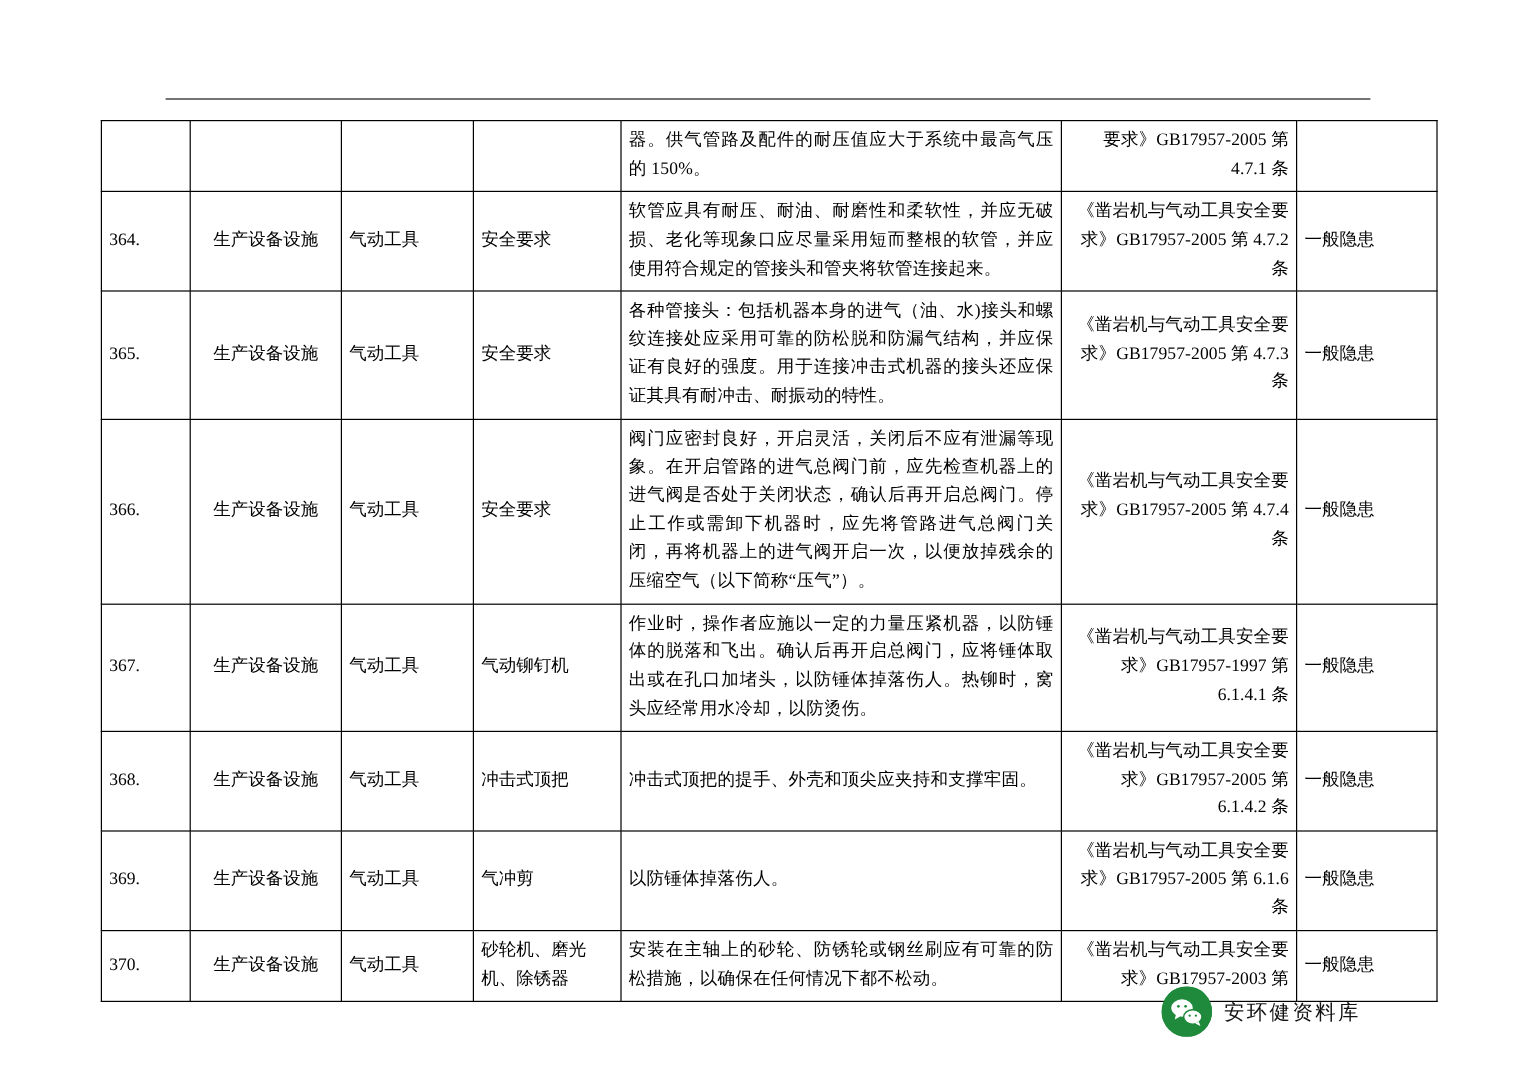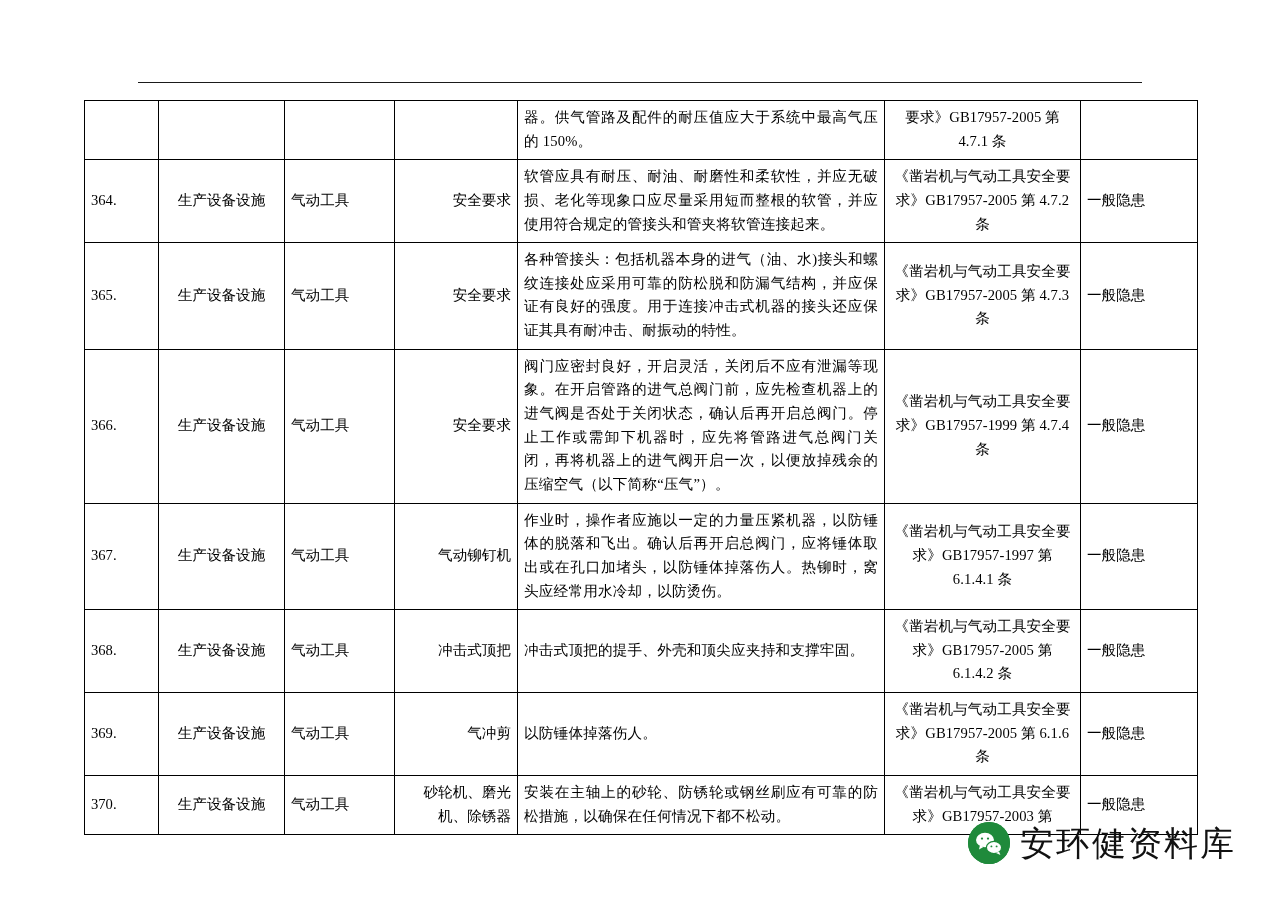--- a/index.html
+++ b/index.html
@@ -62,29 +62,29 @@
     padding-right: 14px;
     vertical-align: middle;
     white-space: nowrap;
   }
   td.cat, td.tool, td.item {
     text-align: left;
     vertical-align: middle;
   }
   td.cat { padding-left: 10px; text-align: center; }
   td.tool { padding-left: 8px; }
-  td.item { padding-left: 8px; text-align: right; }
+  td.item { padding-left: 8px; }
   td.desc {
     text-align: justify;
     text-justify: inter-ideograph;
     vertical-align: middle;
     letter-spacing: 0.2px;
   }
   td.ref {
-    text-align: center;
+    text-align: right;
     vertical-align: middle;
     padding-left: 7px;
     letter-spacing: 0.1px;
     margin-top: 32px;
   }
   td.level {
     text-align: left;
     vertical-align: middle;
     white-space: nowrap;
   }
@@ -102,21 +102,21 @@
     width: 42px;
     height: 42px;
     border-radius: 50%;
     background: #1f8a3b;
     position: relative;
     flex: none;
   }
   .logo-badge svg { display: block; }
   .footer-text {
     font-family: "Liberation Sans", "DejaVu Sans", sans-serif;
-    font-size: 34px;
+    font-size: 17px;
     letter-spacing: 2px;
     color: #111111;
     line-height: 1;
     font-weight: 500;
   }
 </style>
 </head>
 <body>
 
 <div class="page">
@@ -161,21 +161,21 @@
           <td class="desc">各种管接头：包括机器本身的进气（油、水)接头和螺纹连接处应采用可靠的防松脱和防漏气结构，并应保证有良好的强度。用于连接冲击式机器的接头还应保证其具有耐冲击、耐振动的特性。</td>
           <td class="ref">《凿岩机与气动工具安全要求》GB17957-2005 第 4.7.3 条</td>
           <td class="level">一般隐患</td>
         </tr>
         <tr>
           <td class="num">366.</td>
           <td class="cat">生产设备设施</td>
           <td class="tool">气动工具</td>
           <td class="item">安全要求</td>
           <td class="desc">阀门应密封良好，开启灵活，关闭后不应有泄漏等现象。在开启管路的进气总阀门前，应先检查机器上的进气阀是否处于关闭状态，确认后再开启总阀门。停止工作或需卸下机器时，应先将管路进气总阀门关闭，再将机器上的进气阀开启一次，以便放掉残余的压缩空气（以下简称“压气”）。</td>
-          <td class="ref">《凿岩机与气动工具安全要求》GB17957-1999 第 4.7.4 条</td>
+          <td class="ref">《凿岩机与气动工具安全要求》GB17957-2005 第 4.7.4 条</td>
           <td class="level">一般隐患</td>
         </tr>
         <tr>
           <td class="num">367.</td>
           <td class="cat">生产设备设施</td>
           <td class="tool">气动工具</td>
           <td class="item">气动铆钉机</td>
           <td class="desc">作业时，操作者应施以一定的力量压紧机器，以防锤体的脱落和飞出。确认后再开启总阀门，应将锤体取出或在孔口加堵头，以防锤体掉落伤人。热铆时，窝头应经常用水冷却，以防烫伤。</td>
           <td class="ref">《凿岩机与气动工具安全要求》GB17957-1997 第 6.1.4.1 条</td>
           <td class="level">一般隐患</td>

